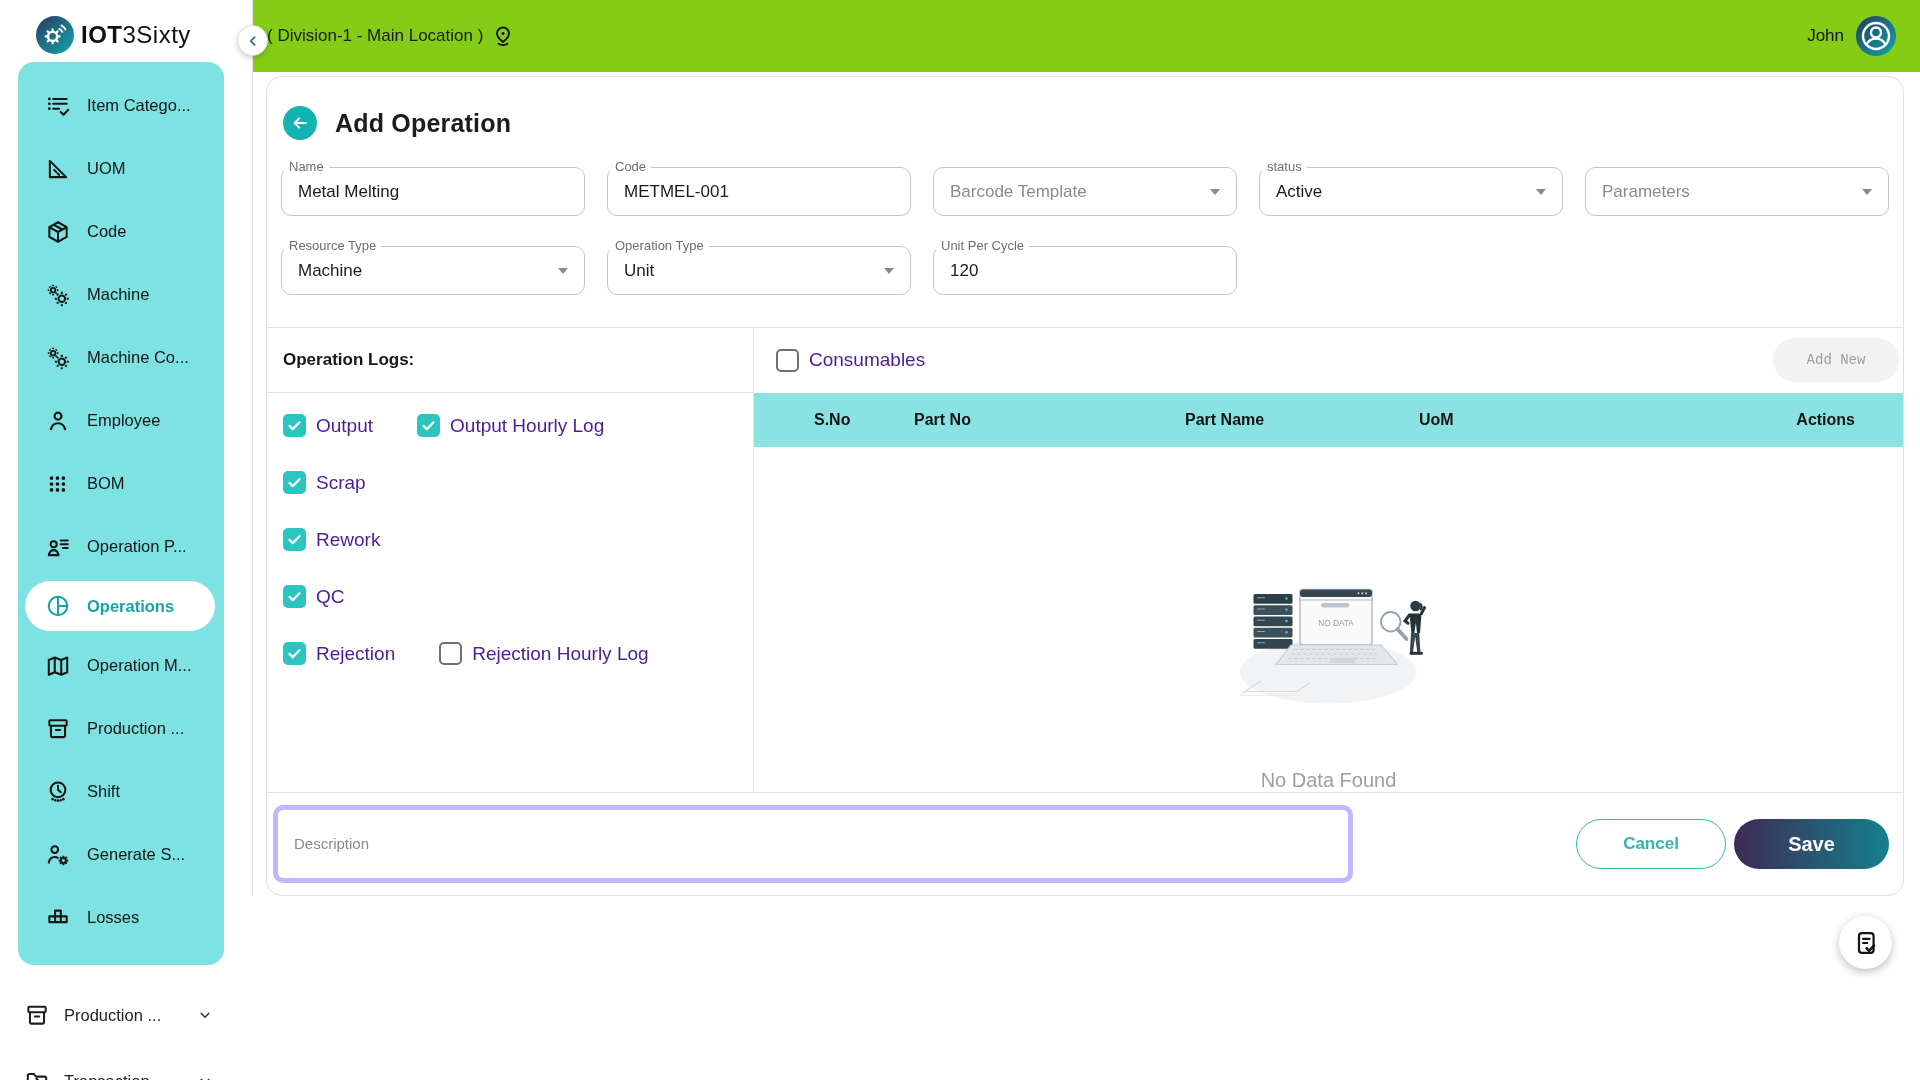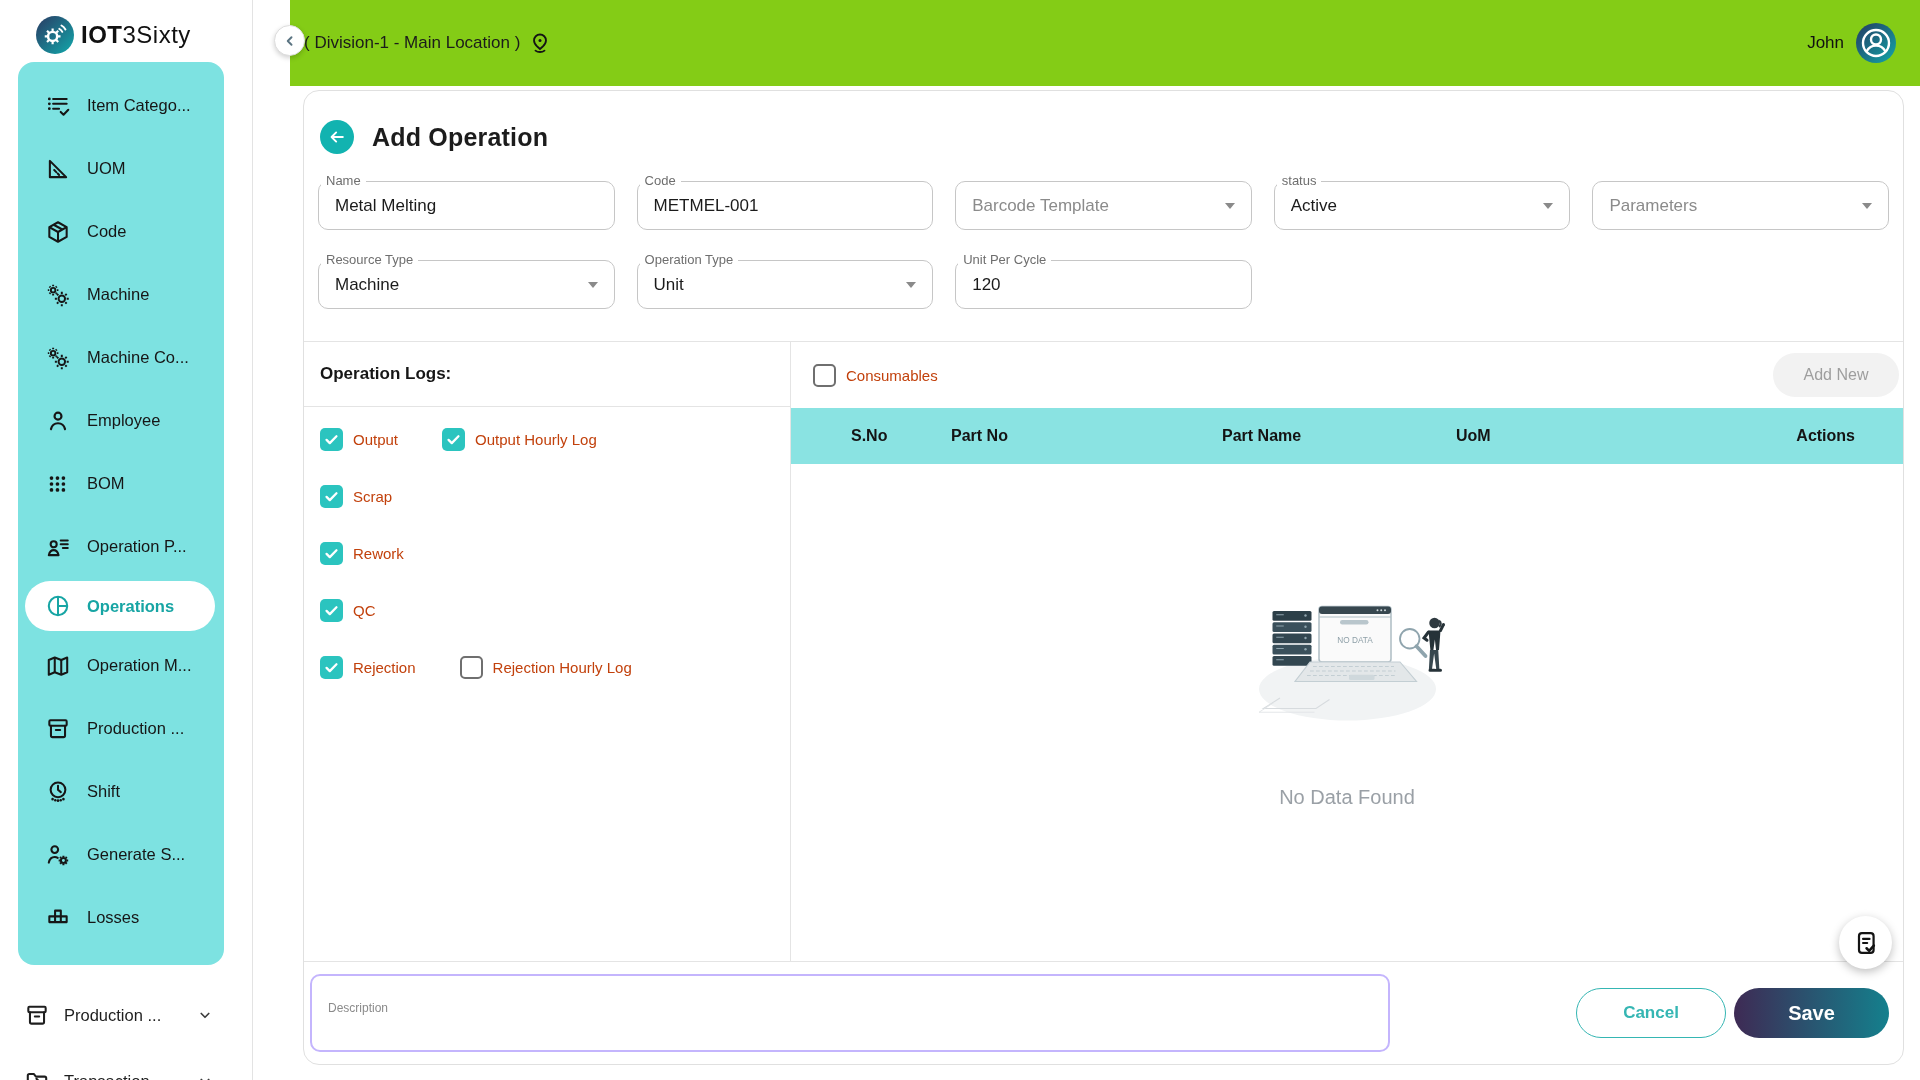--- a/index.html
+++ b/index.html
@@ -1,18 +1,18 @@
 <!DOCTYPE html>
 <html><head>
 <meta charset="utf-8">
 <style>
   * { margin:0; padding:0; box-sizing:border-box; }
   html,body { width:1920px; height:1080px; overflow:hidden; background:#fff;
     font-family:"Liberation Sans","DejaVu Sans",sans-serif; color:#1e1e1e; }
-  .app { display:flex; width:1920px; height:1080px; position:relative;gap:37px; }
+  .app { display:flex; width:1920px; height:896px; position:relative; }
 
   
   .sidebar { width:253px; flex:0 0 253px; border-right:1px solid #e3e3e3; position:relative; }
   .logo { display:flex; align-items:center; gap:7px; padding:12px 0 0 36px; height:58px; cursor:pointer; }
   .logo-text { font-size:24px; letter-spacing:.5px; color:#111; }
   .logo-text b { font-weight:800; }
   .logo-text .light { font-weight:400; }
   .nav-block { margin:4px 0 0 18px; width:206px; height:903px; background:#7de2e1;
     border-radius:16px; padding:12px 0; overflow:hidden; }
   .nav-item { display:flex; align-items:center; gap:16px; height:63px; padding-left:27px;
@@ -72,39 +72,39 @@
   .logs-head { height:64px; display:flex; align-items:center; padding-left:16px;
     font-size:17px; font-weight:700; color:#161616; }
   .log-rows { padding-top:4px; }
   .log-row { display:flex; align-items:center; height:57px; padding-left:16px; }
   .cb-wrap { display:flex; align-items:center; gap:10px; cursor:pointer; }
   .cb-wrap + .cb-wrap { margin-left:44px; }
   .cb { width:23px; height:23px; border-radius:5px; display:flex; align-items:center; justify-content:center; }
   .cb.checked { background:#2bc4bf; }
   .cb.unchecked { background:#fff; border:2.2px solid #6f6f6f; }
   .cb svg { width:17px; height:17px; }
-  .cb-label { font-size:15px; color:#c2410c; }
+  .cb-label { font-size:19px; color:#4c1d95; }
 
   .cons-col { flex:1; display:flex; flex-direction:column; min-width:0; }
   .cons-head { height:66px; display:flex; align-items:center; padding:0 4px 0 22px; }
   .add-new-btn { margin-left:auto; width:126px; height:44px; border:none; border-radius:22px;
-    background:#f2f2f2; color:#9e9e9e; font-size:16px; font-family:Liberation Sans, sans-serif; cursor:default; }
+    background:#f2f2f2; color:#9e9e9e; font-size:14px; font-family:Liberation Mono, monospace; cursor:default; }
   .table-head { height:56px; background:#8ae3e2; display:flex; align-items:center;
     font-size:16px; font-weight:700; color:#141414; }
   .th-0 { width:160px; padding-left:60px; }
   .th-1 { width:271px; }
   .th-2 { width:234px; }
   .th-3 { flex:1; }
   .th-4 { width:158px; text-align:right; padding-right:48px; }
   .empty { flex:1; display:flex; flex-direction:column; align-items:center; padding-top:120px; }
   .empty-text { margin-top:52px; font-size:20px; color:#9aa0a6; }
 
   .bottom { height:102px; flex:0 0 102px; display:flex; align-items:center; padding:0 14px 0 6px; }
-  .desc-input { width:1080px; height:78px; border:2px solid #c4b5fd; border-radius:10px;
-    resize:none; outline:none; font-family:inherit; font-size:12px; color:#1b1b1b;
+  .desc-input { width:1080px; height:78px; border:5px solid #c4b5fd; border-radius:10px;
+    resize:none; outline:none; font-family:inherit; font-size:15px; color:#1b1b1b;
     padding:25px 16px 0 16px; }
   .desc-input::placeholder { color:#8b8b8b; }
   .btns { margin-left:auto; display:flex; gap:8px; }
   .cancel-btn { width:150px; height:50px; border-radius:25px; background:#fff;
     border:1.6px solid #35b6b3; color:#35b6b3; font-size:17px; font-weight:600;
     font-family:inherit; cursor:pointer; }
   .save-btn { width:155px; height:50px; border-radius:25px; border:none; color:#fff;
     font-size:20px; font-weight:700; font-family:inherit; cursor:pointer;
     background:linear-gradient(90deg,#3e2a54 0%,#14808d 100%); }
 

